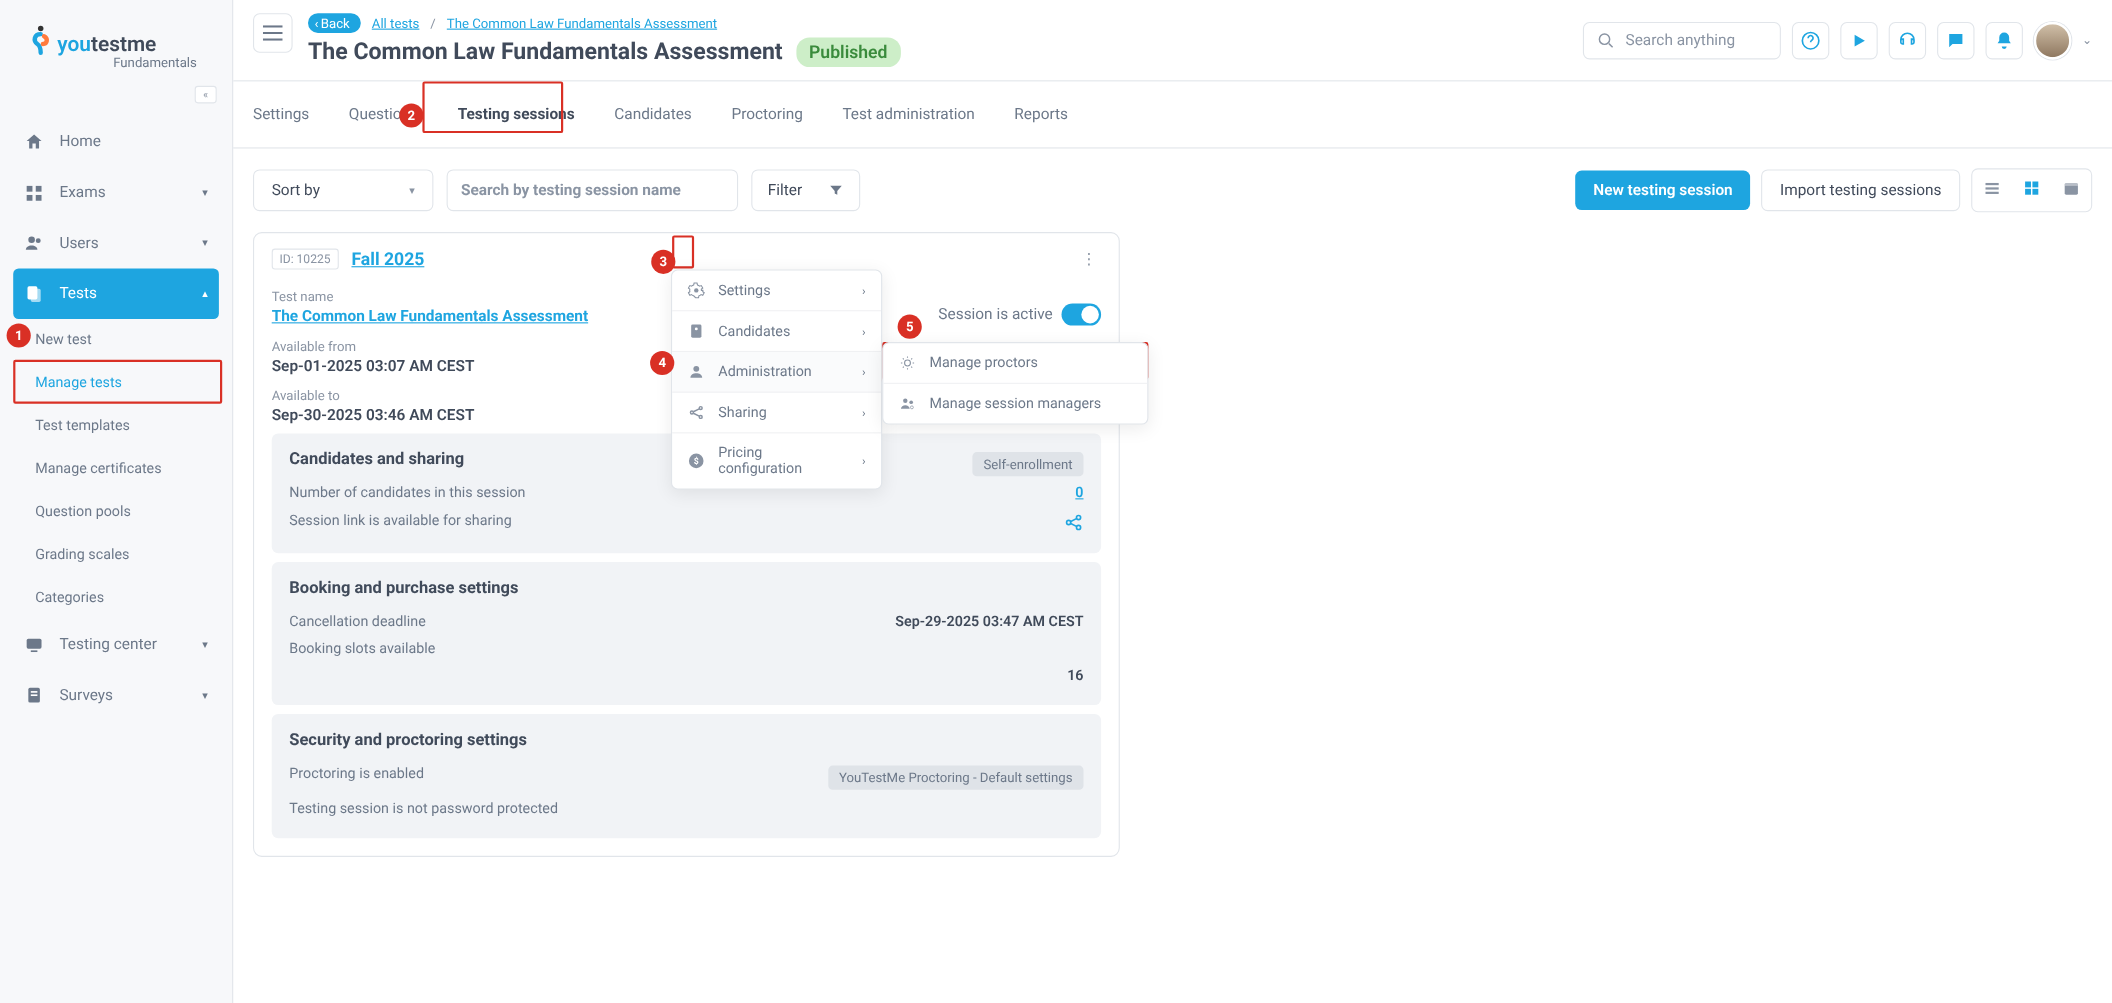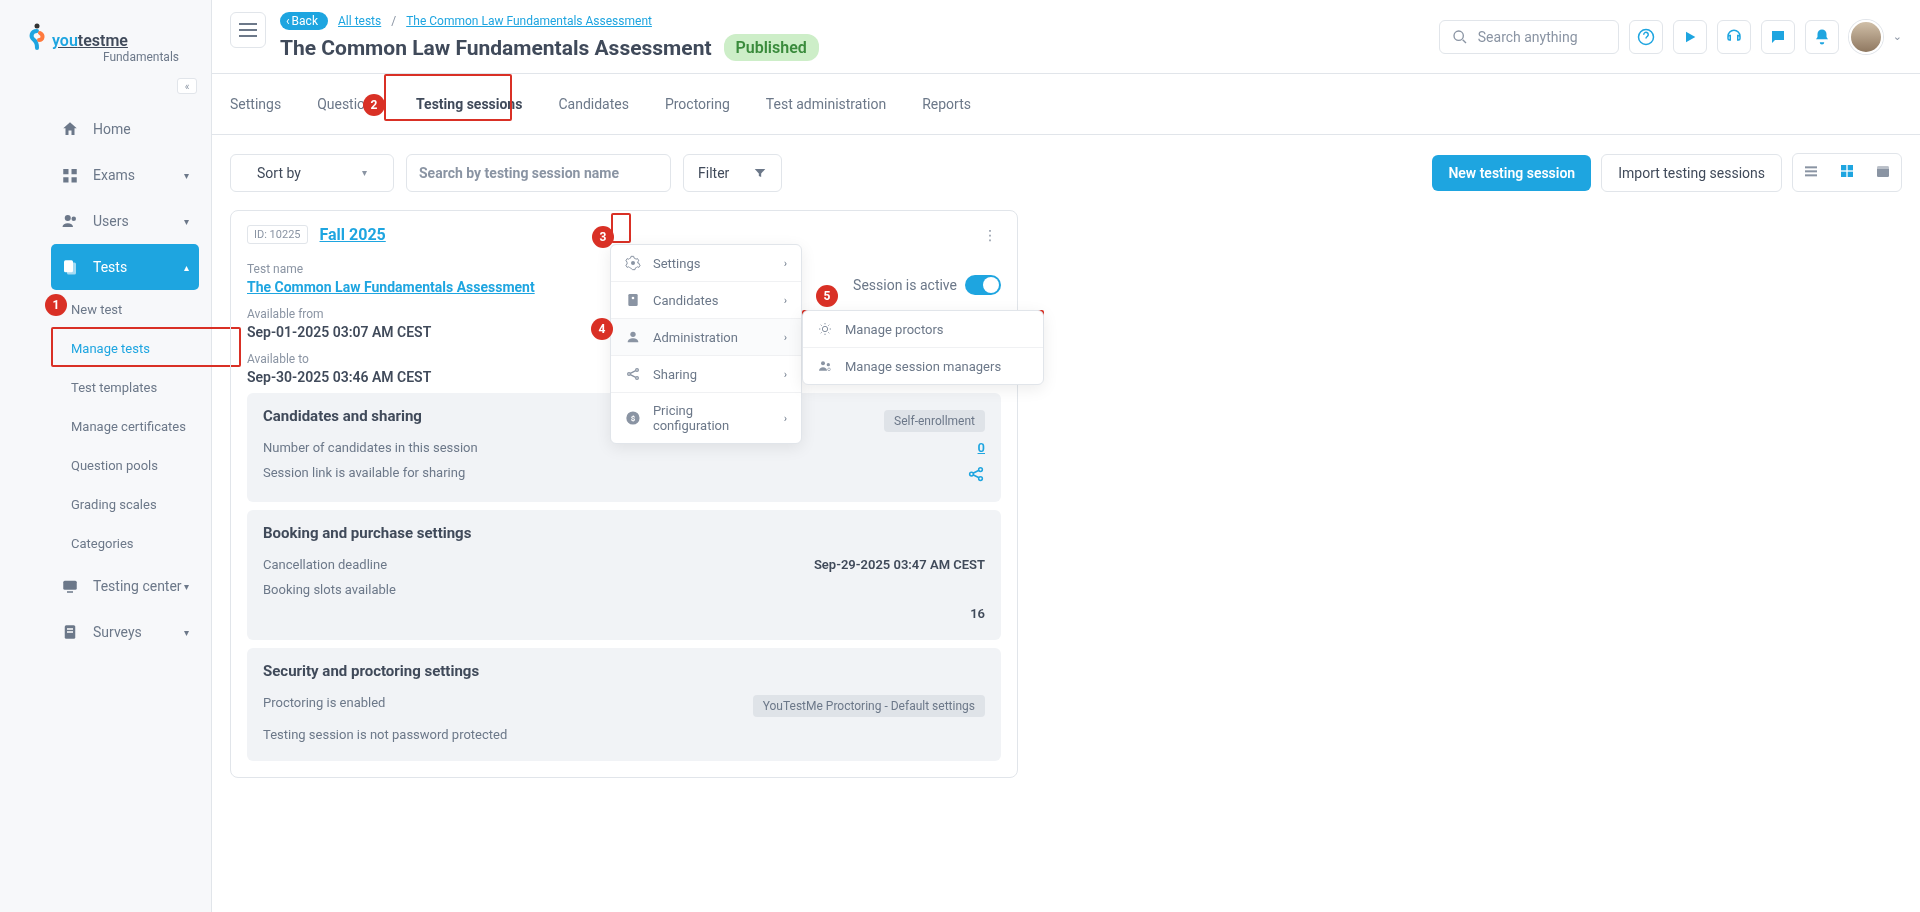--- a/index.html
+++ b/index.html
@@ -27,34 +27,34 @@
 
 .sidebar{
   width:212px;
   background:var(--bg);
   border-right:1px solid var(--border);
   display:flex;
   flex-direction:column;
   position:relative;
 }
 .logo-wrap{padding:22px 28px 10px;}
-.logo{font-size:16px;font-weight:600;text-decoration:underline;}
+.logo{font-size:19px;font-weight:600;}
 .logo .you{color:var(--blue);}
 .logo-mark{display:inline-block;width:18px;height:32px;vertical-align:-8px;margin-right:6px;}
 .logo-sub{font-size:12px;color:var(--text-light);text-align:right;padding-right:4px;margin-top:-4px;}
 .collapse-btn{
   position:absolute;
   top:78px;right:14px;
   width:20px;height:16px;
   border:1px solid var(--border);
   background:#fff;border-radius:3px;
   display:flex;align-items:center;justify-content:center;
   font-size:10px;color:var(--muted);
 }
-.nav{margin-top:32px;padding:0 12px;margin-left:39px;}
+.nav{margin-top:32px;padding:0 12px;}
 .nav-item{
   display:flex;align-items:center;
   padding:14px 10px;
   border-radius:5px;
   color:var(--text-light);
   cursor:pointer;
   position:relative;
 }
 .nav-item svg{margin-right:14px;flex-shrink:0;}
 .nav-item.active{background:var(--blue);color:#fff;}
@@ -121,21 +121,21 @@
 .tab{padding:22px 0;color:var(--text-light);cursor:pointer;font-size:14px;}
 .tab.active{color:var(--text);font-weight:700;}
 
 
 .toolbar{
   display:flex;align-items:center;gap:12px;
   padding:18px;
 }
 .sortby{
   border:1px solid var(--border);border-radius:6px;background:#fff;
-  padding:10px 26px;width:164px;display:flex;align-items:center;justify-content:space-between;
+  padding:10px 16px;width:164px;display:flex;align-items:center;justify-content:space-between;
   color:var(--text);
 }
 .search-session{
   border:1px solid var(--border);border-radius:6px;background:#fff;
   padding:10px 12px;width:265px;color:var(--muted);font-weight:bold;
 }
 .filter-btn{
   border:1px solid var(--border);border-radius:6px;background:#fff;
   padding:10px 14px;display:flex;align-items:center;gap:24px;
 }

